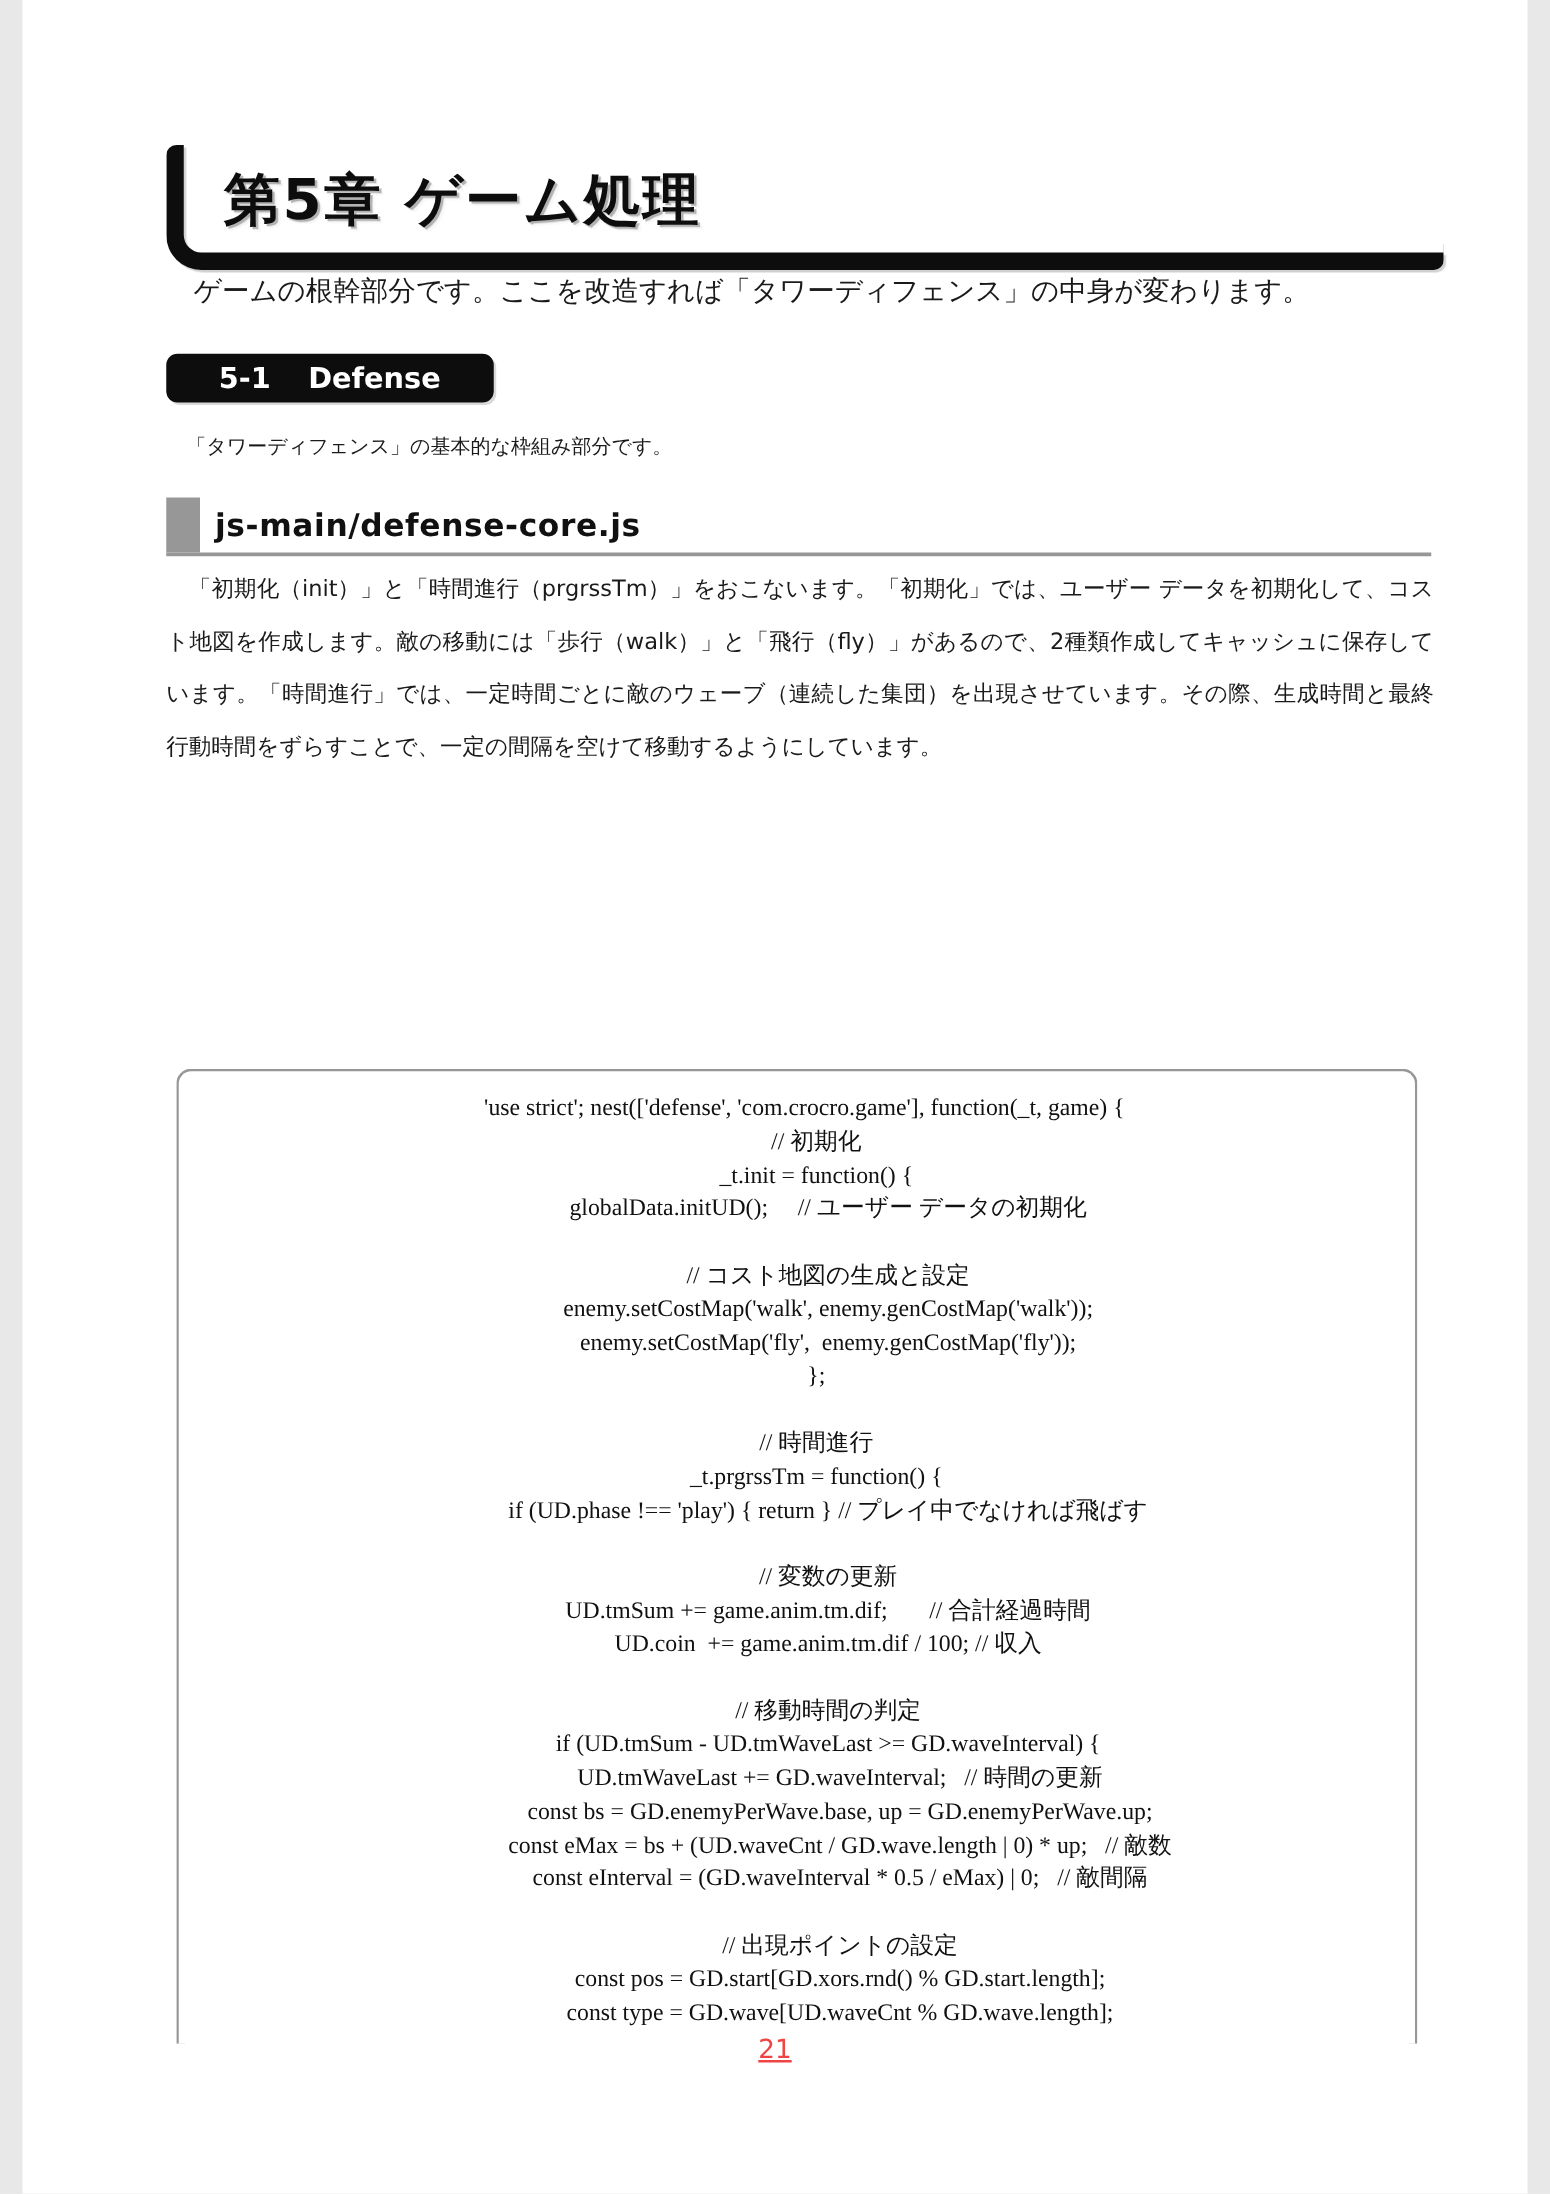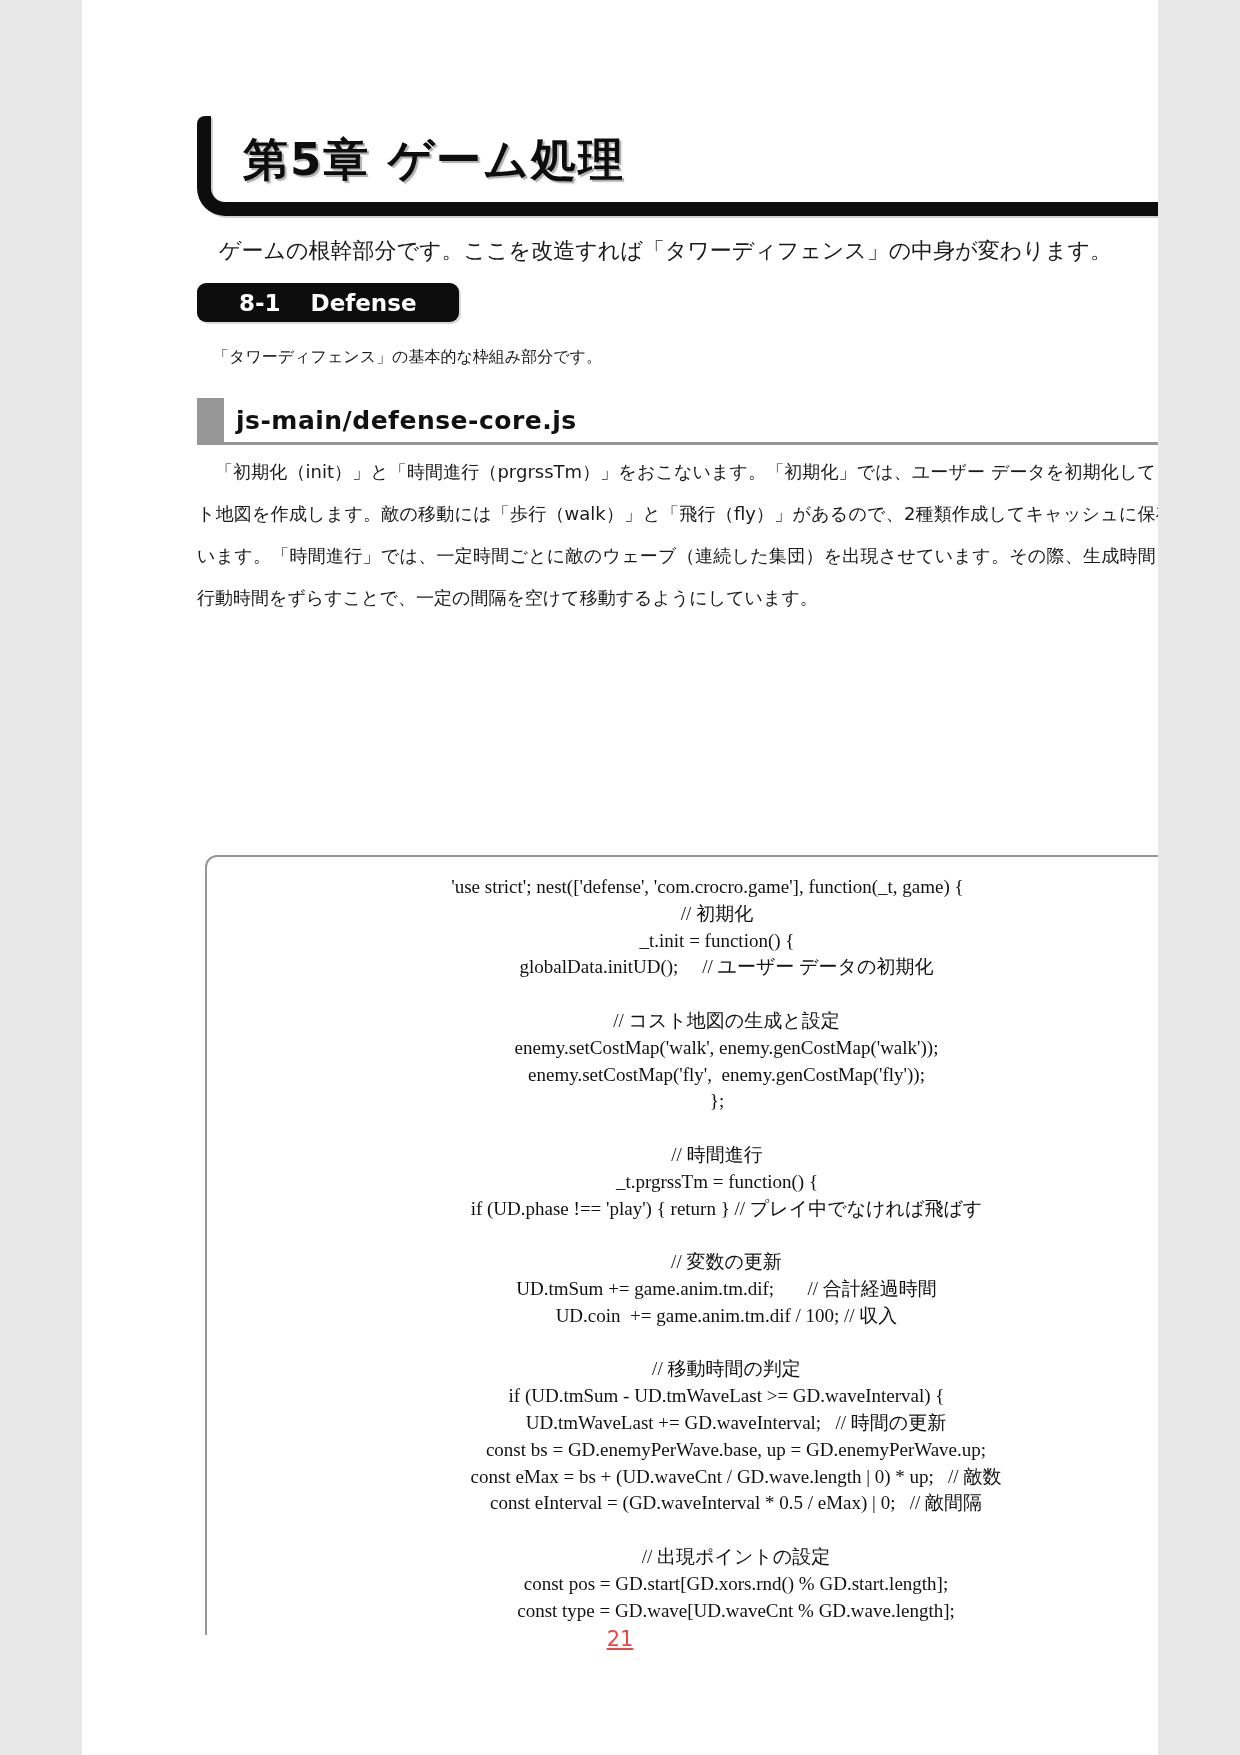--- a/index.html
+++ b/index.html
@@ -1,18 +1,18 @@
 <!DOCTYPE html>
 <html><head>
 <meta charset="utf-8">
 <style>
   html, body { margin: 0; padding: 0; background: #e8e8e8; }
   .page {
     position: relative;
-    width: 1076px;
+    width: 1204px;
     height: 1755px;
     margin: 0 auto;
     background: #ffffff;
     font-family: "DejaVu Sans", "Liberation Sans", sans-serif;
     color: #1a1a1a;
     overflow: hidden;
   }
 
   
   .chapter-banner {
@@ -33,21 +33,21 @@
     font-size: 45px;
     font-weight: bold;
     letter-spacing: 2px;
     color: #0d0d0d;
     white-space: nowrap;
     text-shadow: 2px 2px 0 rgba(0,0,0,0.15);
   }
 
   .intro {
     position: absolute;
-    left: 115px; top: 230px;
+    left: 115px; top: 213px;
     width: 1012px;
     margin: 0;
     font-size: 22px;
     line-height: 42px;
     text-indent: 1em;
     text-align: justify;
   }
 
   
   .section-badge {
@@ -155,21 +155,21 @@
 
 <div class="page">
 
   <header class="chapter-banner">
     <h1 class="chapter-title">第5章 ゲーム処理</h1>
   </header>
 
   <p class="intro">ゲームの根幹部分です。ここを改造すれば「タワーディフェンス」の中身が変わります。</p>
 
   <div class="section-badge">
-    <span>8-1</span>
+    <span>5-1</span>
     <span>Defense</span>
   </div>
 
   <p class="section-lead">「タワーディフェンス」の基本的な枠組み部分です。</p>
 
   <div class="subsection-header">
     <span class="subsection-marker"></span>
     <h2 class="subsection-title">js-main/defense-core.js</h2>
   </div>
 

